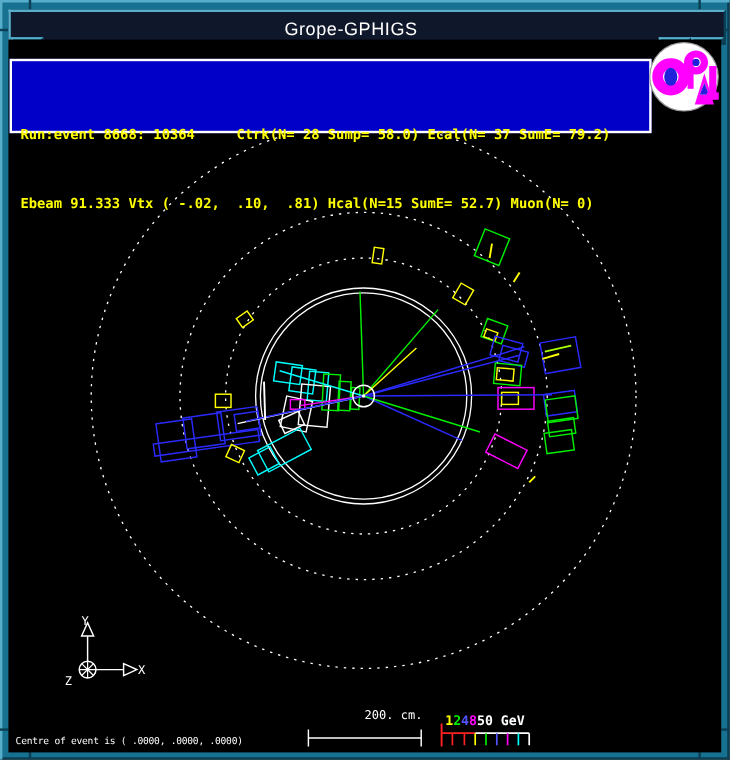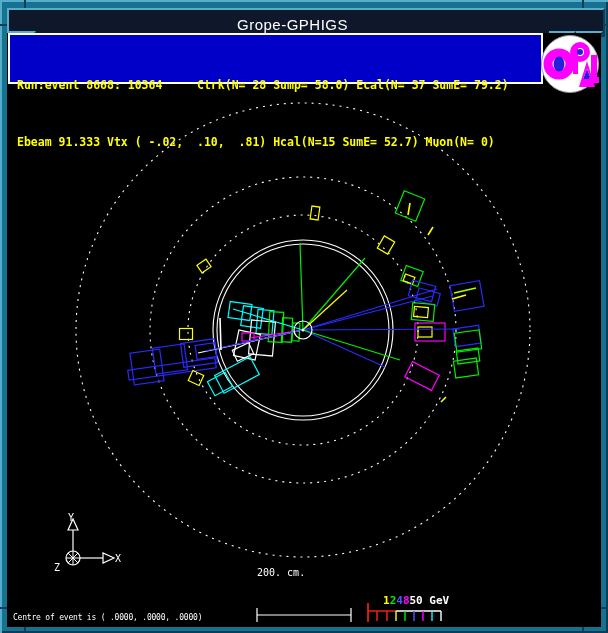--- a/index.html
+++ b/index.html
@@ -38,34 +38,34 @@
   }
   .tb-title{
     flex:1;color:#ffffff;font-size:15px;text-align:center;line-height:21px;
     letter-spacing:0.5px;overflow:hidden;white-space:nowrap;
   }
   .client{
     position:absolute;left:7px;top:33px;width:594px;height:594px;
     background:#000000;
   }
   .infobox{
-    position:absolute;left:1px;top:0;width:524px;height:44px;
+    position:absolute;left:1px;top:16px;width:524px;height:44px;
     background:#0000c8;border:2px solid #ffffff;
     color:#ffff00;font-family:"DejaVu Sans Mono", monospace;
     font-size:11.5px;font-weight:bold;white-space:pre;
-    padding:3px 0 0 7px;line-height:19px;
+    padding:14px 0 0 7px;line-height:19px;
   }
   .logo{position:absolute;left:532px;top:0px;}
   #evt{position:absolute;left:0;top:0;}
   .overlay-text{
     position:absolute;color:#ffffff;
     font-family:"DejaVu Sans Mono", monospace;
   }
-  #scale-label{left:250px;top:534px;width:95px;text-align:left;font-size:10px;}
-  #legend-labels{left:364px;top:561px;font-size:11px;font-weight:bold;letter-spacing:0px;white-space:pre;margin-left:12px;}
+  #scale-label{left:250px;top:558px;width:95px;text-align:right;font-size:10px;}
+  #legend-labels{left:364px;top:561px;font-size:11px;font-weight:bold;letter-spacing:0px;white-space:pre;}
   #status-line{left:6px;top:580px;font-size:8px;letter-spacing:-0.2px;}
 </style>
 </head>
 <body>
 
 <div class="window">
 
   <div class="notch" style="left:24px;top:0;width:2px;height:8px;"></div>
   <div class="notch" style="left:582px;top:0;width:2px;height:8px;"></div>
   <div class="notch" style="left:24px;top:625px;width:2px;height:8px;"></div>

